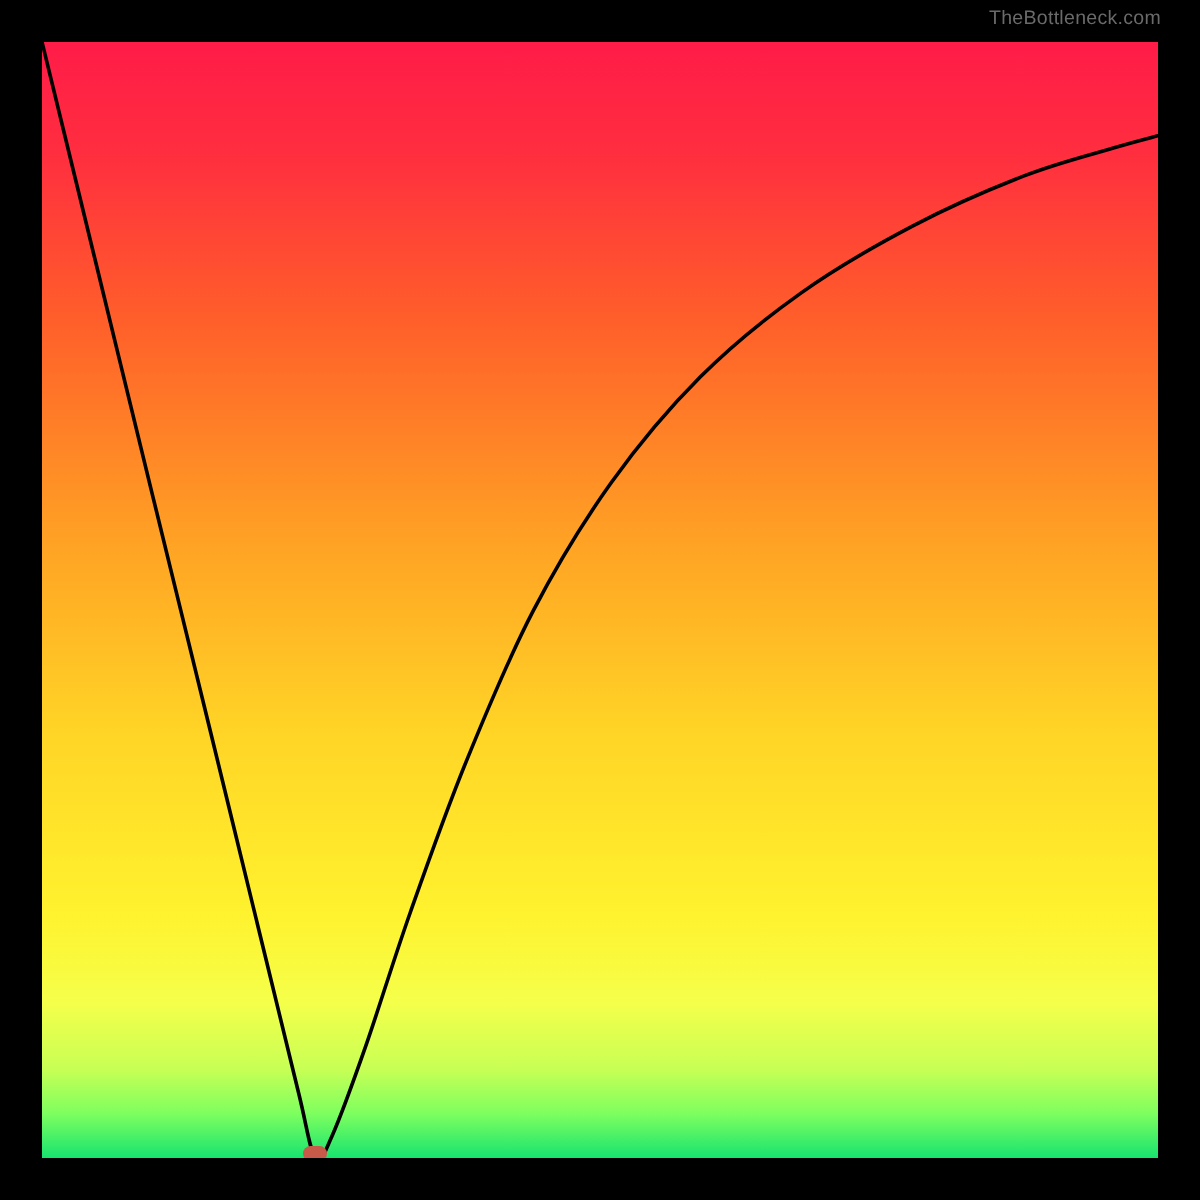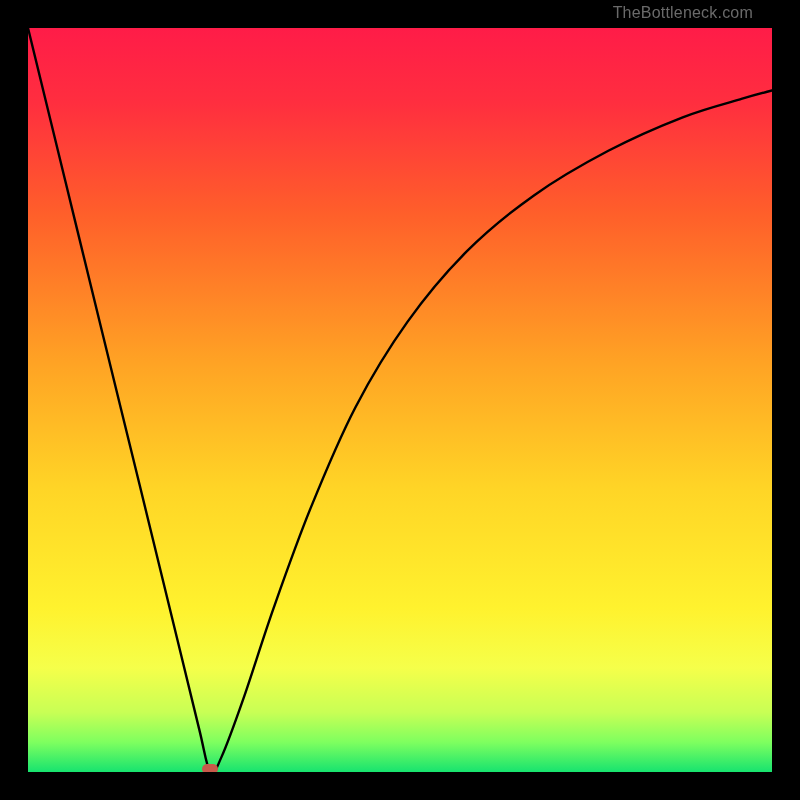--- a/index.html
+++ b/index.html
@@ -29,23 +29,23 @@
     position: absolute;
     inset: 0;
   }
   .curve-svg {
     position: absolute;
     inset: 0;
   }
   .watermark {
     position: absolute;
     top: 4px;
-    right: 47px;
+    right: 26px;
     color: #6a6a6a;
-    font-size: 16px;
+    font-size: 13px;
     letter-spacing: 0.2px;
     user-select: none;
   }
   .marker {
     position: absolute;
     width: 16px;
     height: 10px;
     border-radius: 6px;
     transform: translate(-50%, -50%);
   }

